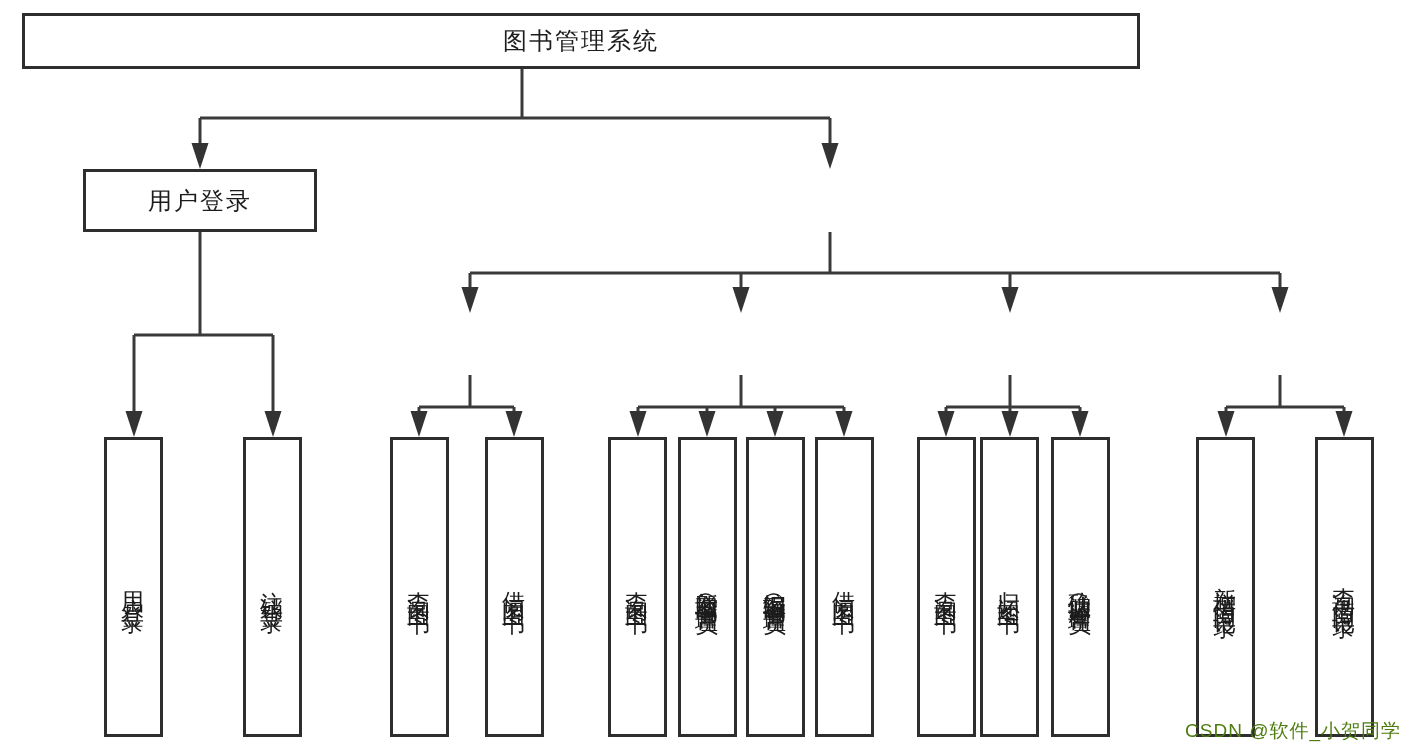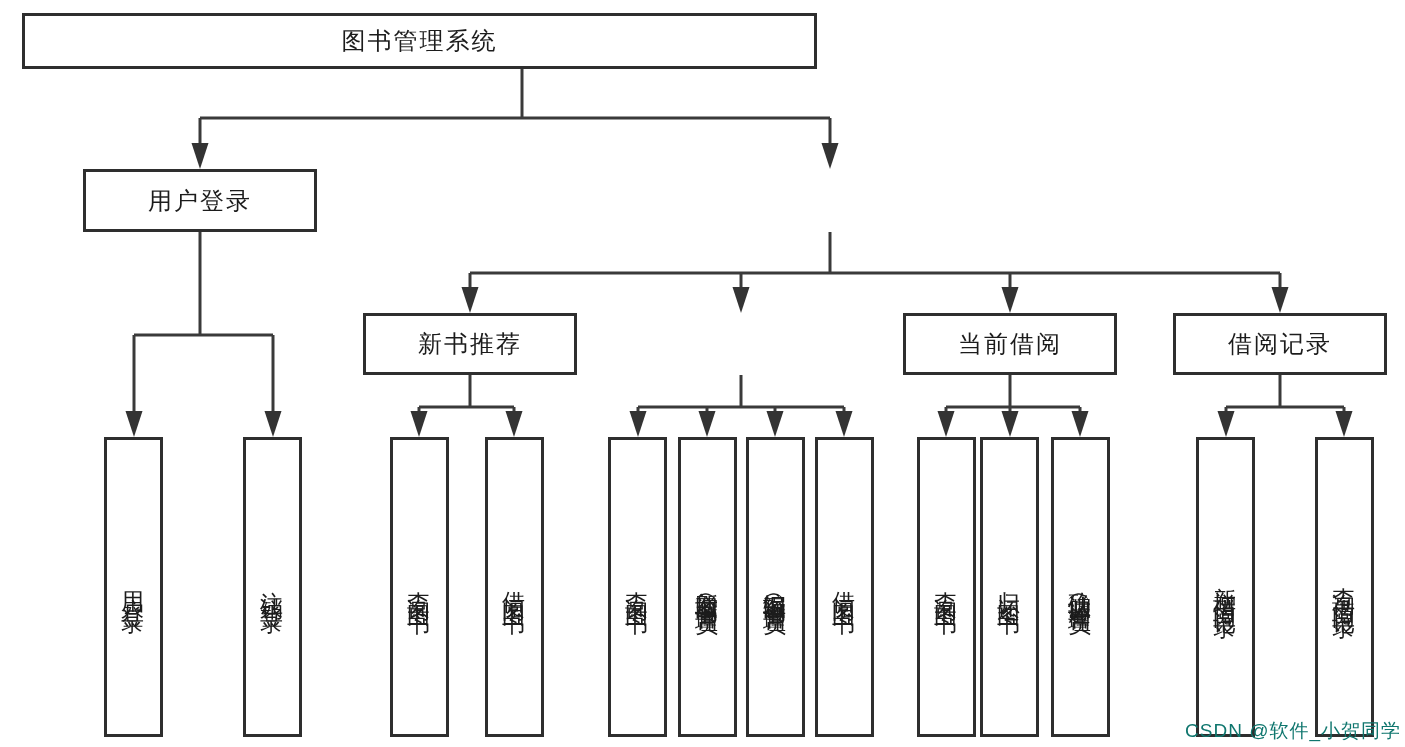--- a/index.html
+++ b/index.html
@@ -89,41 +89,38 @@
       <polygon points="1071.5,411 1088.5,411 1080,437"></polygon>
 
     <path d="M1280 375 V407"></path>
     <path d="M1226 407 H1344"></path>
     <path d="M1226 407 V414"></path>
       <polygon points="1217.5,411 1234.5,411 1226,437"></polygon>
     <path d="M1344 407 V414"></path>
       <polygon points="1335.5,411 1352.5,411 1344,437"></polygon>
   </svg>
 
-  <div class="box h" style="left:22px;top:13px;width:795px;height:56px">图书管理系统</div>
+  <div class="box h" style="left:22px;top:13px;width:1118px;height:56px">图书管理系统</div>
 
   <div class="box h" style="left:83px;top:169px;width:234px;height:63px">用户登录</div>
 
-  <div class="box h l3" style="left:363px">新书推荐</div>
-  <div class="box h l3" style="left:903px">当前借阅</div>
-  <div class="box h l3" style="left:1173px">借阅记录</div>
 
   <div class="box v" style="left:104px">用户登录</div>
   <div class="box v" style="left:243px">注销登录</div>
 
   <div class="box v" style="left:390px">查询图书</div>
   <div class="box v" style="left:485px">借阅图书</div>
 
   <div class="box v" style="left:608px">查询图书</div>
   <div class="box v sp3" style="left:678px">新增图书（管理员）</div>
   <div class="box v sp3" style="left:746px">编辑图书（管理员）</div>
   <div class="box v" style="left:815px">借阅图书</div>
 
   <div class="box v" style="left:917px">查询图书</div>
   <div class="box v" style="left:980px">归还图书</div>
   <div class="box v sp3" style="left:1051px">确认归还（管理员）</div>
 
   <div class="box v sp6" style="left:1196px">新增借阅记录</div>
   <div class="box v sp6" style="left:1315px">查询借阅记录</div>
 
-  <div class="watermark" style="color: #0f766e;">CSDN @软件_小贺同学</div>
+  <div class="watermark" style="color: #4d7c0f;">CSDN @软件_小贺同学</div>
 
 </div>
 
 </body></html>

